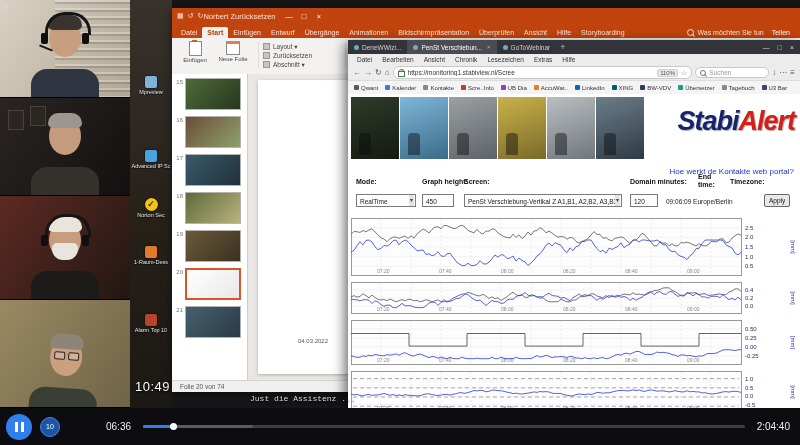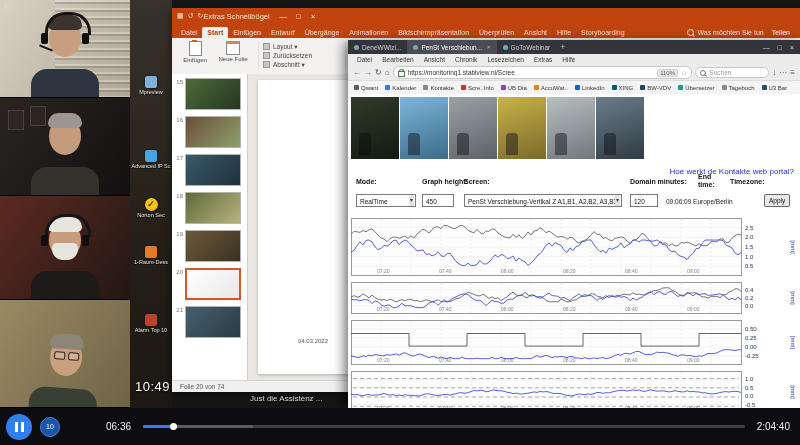--- a/index.html
+++ b/index.html
@@ -105,21 +105,21 @@
   .l1{color:#16246e;} .l2{color:#d21f1a;}
   .question{position:absolute;right:6px;top:73px;font-size:8px;color:#2233cc;}
   .flabel{position:absolute;font-size:7px;font-weight:bold;color:#111;}
   .fctl{position:absolute;top:100px;height:13px;background:#fdfdfd;border:1px solid #7a7a7a;font-size:6.5px;color:#222;line-height:13px;padding:0 10px 0 3px;box-sizing:border-box;white-space:nowrap;overflow:hidden;}
   .fsel::after{content:'▾';position:absolute;right:1px;top:0;font-size:6px;color:#444;background:#e3e3e3;height:11px;line-height:11px;padding:0 1px;}
   .ftext{position:absolute;font-size:6.5px;color:#222;white-space:nowrap;}
   .fbtn{position:absolute;top:100px;height:13px;background:#e9e9e9;border:1px solid #666;border-radius:2px;font-size:6.5px;color:#111;line-height:11px;padding:0 4px;box-sizing:border-box;}
   .charts{position:absolute;left:3px;top:124px;width:446px;}
 
   
-  .caption{position:absolute;left:250px;top:394px;z-index:5;color:#ddd;font-size:8px;text-shadow:0 1px 2px #000;}
+  .caption{position:absolute;left:250px;top:394px;z-index:5;color:#ddd;font-size:8px;text-shadow:0 1px 2px #000;font-family:Liberation Mono, monospace;}
   .corner{position:absolute;left:3px;top:2px;z-index:7;color:#ddd;font-size:9px;}
   .player{position:absolute;left:0;bottom:0;width:800px;height:37px;background:#0d0d11;z-index:6;display:flex;align-items:center;}
   .pp{width:26px;height:26px;border-radius:50%;background:#2f80ed;margin-left:6px;display:flex;align-items:center;justify-content:center;flex-shrink:0;}
   .pp .bar{width:3px;height:10px;background:#fff;margin:0 1.5px;}
   .rw{width:20px;height:20px;border-radius:50%;background:#1c54a8;border:1px solid #4a82d6;color:#fff;display:flex;align-items:center;justify-content:center;font-size:7px;margin-left:8px;flex-shrink:0;box-sizing:border-box;}
   .cur{margin-left:10px;color:#eee;font-size:10px;white-space:nowrap;padding-left:36px;}
   .track{position:relative;flex:1;height:3px;background:#3f3f3f;margin:0 12px;border-radius:2px;}
   .buf{position:absolute;left:0;width:110px;height:3px;background:#5c5c5c;border-radius:2px;}
   .fill{position:absolute;left:0;width:30px;height:3px;background:#2f80ed;border-radius:2px;}
   .knob{position:absolute;left:27px;top:-2px;width:7px;height:7px;border-radius:50%;background:#fff;}
@@ -200,21 +200,21 @@
     <div class="dtimer">10:49</div>
   </div>
 
   <div class="ppt">
     <div class="ppt-title">
       <span class="qat">
         <span>▦</span>
         <span>↺</span>
         <span>↻</span>
       </span>
-      <span class="usr">Extras Schnellbögel</span>
+      <span class="usr">Norbert Zurücksetzen</span>
       <span class="wb">—</span>
       <span class="wb">□</span>
       <span class="wb">×</span>
     </div>
     <div class="ppt-tabs">
       <span class="ptab">Datei</span>
         <span class="ptab active">Start</span>
         <span class="ptab">Einfügen</span>
         <span class="ptab">Entwurf</span>
         <span class="ptab">Übergänge</span>
@@ -400,20 +400,23 @@
       </div>
     <div class="b-page">
       <div class="photos">
           <div class="photo" style="background: linear-gradient(160deg, rgb(47, 59, 42) 0%, rgb(20, 26, 16) 100%);"></div>
           <div class="photo" style="background: linear-gradient(160deg, rgb(127, 182, 217) 0%, rgb(58, 107, 138) 100%);"></div>
           <div class="photo" style="background: linear-gradient(160deg, rgb(154, 160, 163) 0%, rgb(92, 98, 102) 100%);"></div>
           <div class="photo" style="background: linear-gradient(160deg, rgb(201, 178, 74) 0%, rgb(122, 106, 42) 100%);"></div>
           <div class="photo" style="background: linear-gradient(160deg, rgb(185, 190, 193) 0%, rgb(112, 119, 123) 100%);"></div>
           <div class="photo" style="background: linear-gradient(160deg, rgb(107, 125, 138) 0%, rgb(47, 59, 68) 100%);"></div>
         </div>
+      <div class="logo">
+        <span class="l1">Stabi</span><span class="l2">Alert</span>
+      </div>
       <div class="question">Hoe werkt de Kontakte web portal?</div>
 
       <div class="flabel" style="left:8px;top:84px">Mode:</div>
       <div class="flabel" style="left:74px;top:84px">Graph height:</div>
       <div class="flabel" style="left:116px;top:84px">Screen:</div>
       <div class="flabel" style="left:282px;top:84px">Domain minutes:</div>
       <div class="flabel" style="left:350px;top:79px;width:22px;line-height:1.1">End time:</div>
       <div class="flabel" style="left:382px;top:84px">Timezone:</div>
 
       <div class="fctl fsel" style="left:8px;width:60px">RealTime</div>

